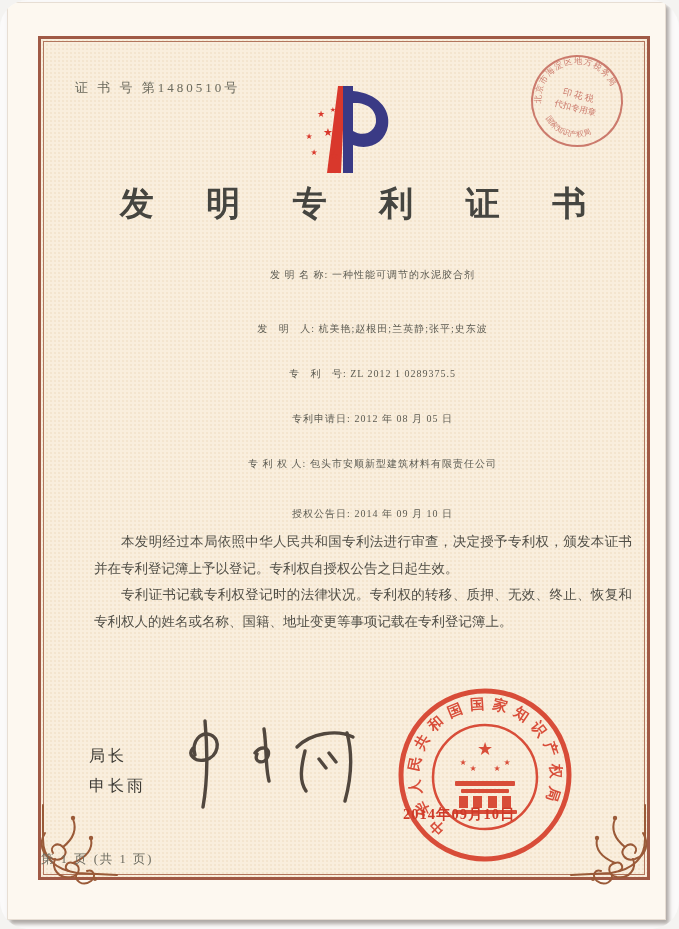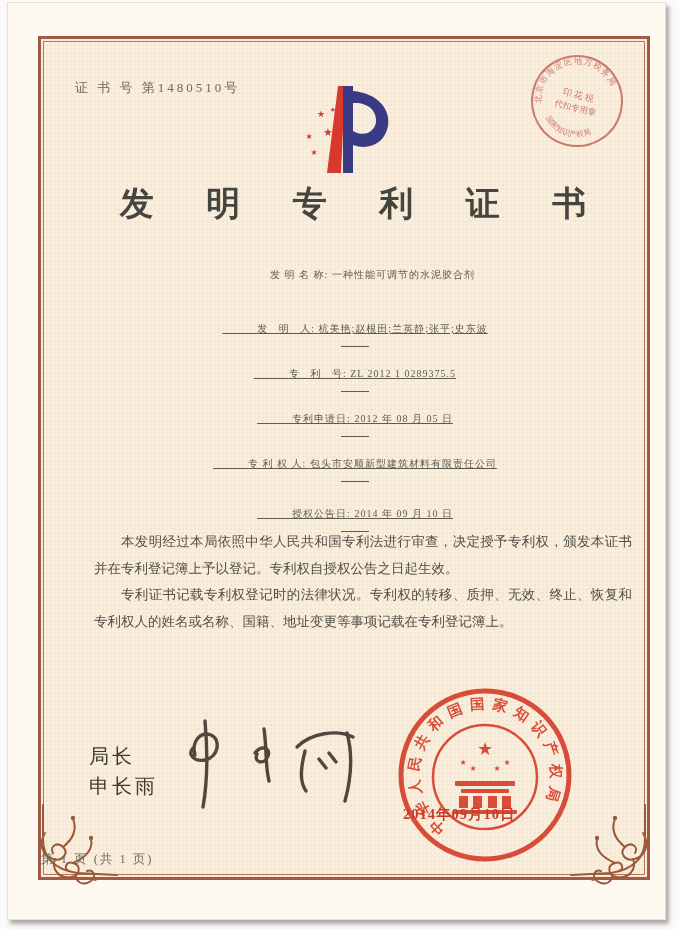--- a/index.html
+++ b/index.html
@@ -1,40 +1,40 @@
 <!DOCTYPE html>
 <html><head>
 <meta charset="utf-8">
 <style>
   html,body{margin:0;padding:0;background:#f4f3f1;font-family:"Liberation Serif","DejaVu Serif",serif;}
-  .photo{position:relative;width:679px;height:929px;background:#fbfafa;overflow:hidden;}
+  .photo{position:relative;width:679px;height:929px;background:#fbfafa;overflow:hidden;border-radius:28px;}
   .paper{position:absolute;left:7px;top:2px;right:13px;bottom:9px;background:#fdf8f0;
          box-shadow:3px 4px 4px rgba(110,100,92,.55), inset 0 0 0 1px rgba(190,175,160,.35);}
   .frame{position:absolute;left:31px;top:34px;width:606px;height:838px;border:3px solid #a05a46;
          background:#f9eedd;
          background-image:radial-gradient(rgba(214,178,134,.35) .6px, rgba(0,0,0,0) .8px);
          background-size:4px 4px;}
   .frame-inner{position:absolute;inset:2px;border:1px solid #b2765d;pointer-events:none;}
   .abs{position:absolute;}
   .cert-no{left:34px;top:40px;font-size:13px;letter-spacing:3px;color:#6a695c;white-space:pre;}
   .logo{left:250px;top:42px;width:104px;height:108px;}
   .tax-stamp{left:486px;top:12px;width:100px;height:100px;opacity:.85;transform:rotate(14deg);}
   .title{left:18px;right:0;top:142px;text-align:center;font-size:34px;font-weight:600;
          letter-spacing:22px;text-indent:22px;color:#454540;}
   .fields{left:44px;top:218px;width:540px;}
   .field-row{height:22px;font-size:10px;color:#5c5b52;letter-spacing:1px;white-space:pre;text-align:center;}
-  .field-row + .field-row{margin-top:23px;text-decoration:underline;}
+  .field-row + .field-row{margin-top:23px;}
   .field-row:nth-child(2){margin-top:32px;}
   .field-row:nth-child(6){margin-top:28px;}
   .field-label{white-space:pre;}
   .field-value{white-space:pre;}
   .paras{left:36px;top:490px;width:538px;font-size:13.5px;line-height:26.5px;
          text-align:justify;color:#514f47;margin-left:17px;}
   .paras p{margin:0;text-indent:2em;}
-  .director{left:48px;top:702px;font-size:20px;letter-spacing:3px;color:#3d3a34;line-height:30px;}
+  .director{left:48px;top:702px;font-size:16px;letter-spacing:3px;color:#3d3a34;line-height:30px;}
   .signature{left:128px;top:672px;width:215px;height:105px;}
   .seal{left:356px;top:648px;width:176px;height:176px;opacity:.92;}
   .seal-date{left:362px;top:766px;width:170px;text-align:left;font-size:14.5px;font-weight:bold;
              color:#cf3a28;letter-spacing:1px;white-space:pre;}
   .footer{left:0;right:0;top:812px;font-size:12.5px;color:#6e6d62;
           letter-spacing:2px;white-space:pre;}
   .corner{width:86px;height:86px;}
   .corner-left{left:-8px;bottom:-8px;}
   .corner-right{right:-8px;bottom:-8px;transform:scaleX(-1);}
   svg text{font-family:"Liberation Serif","DejaVu Serif",serif;}

